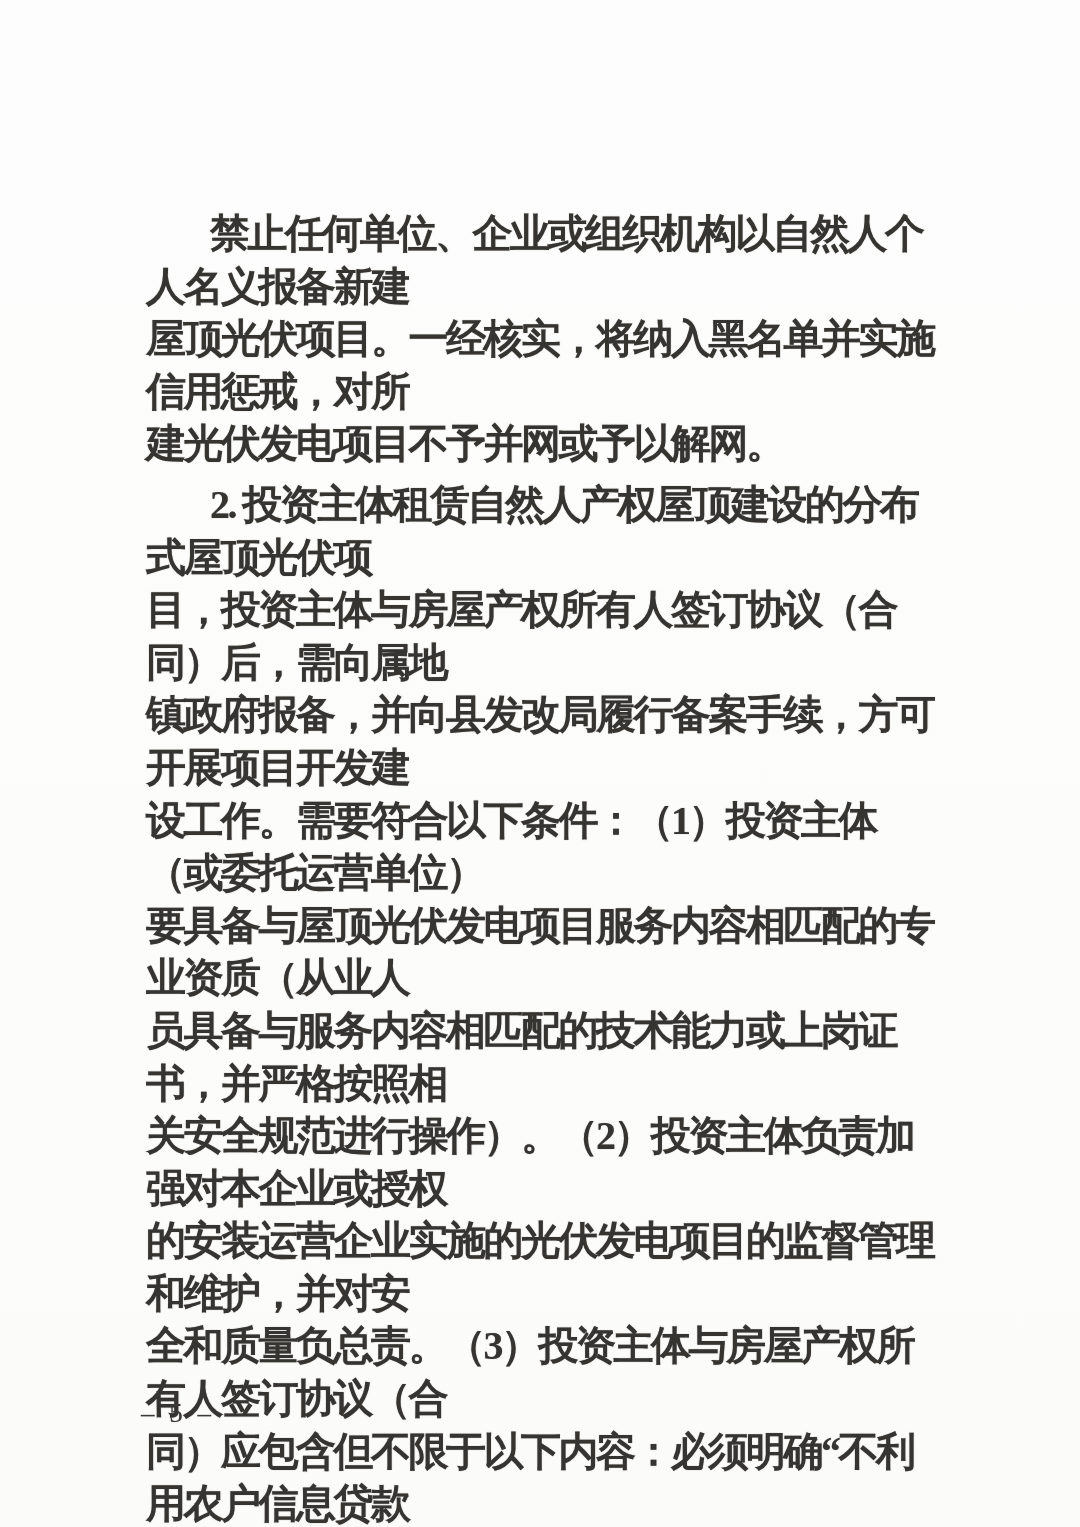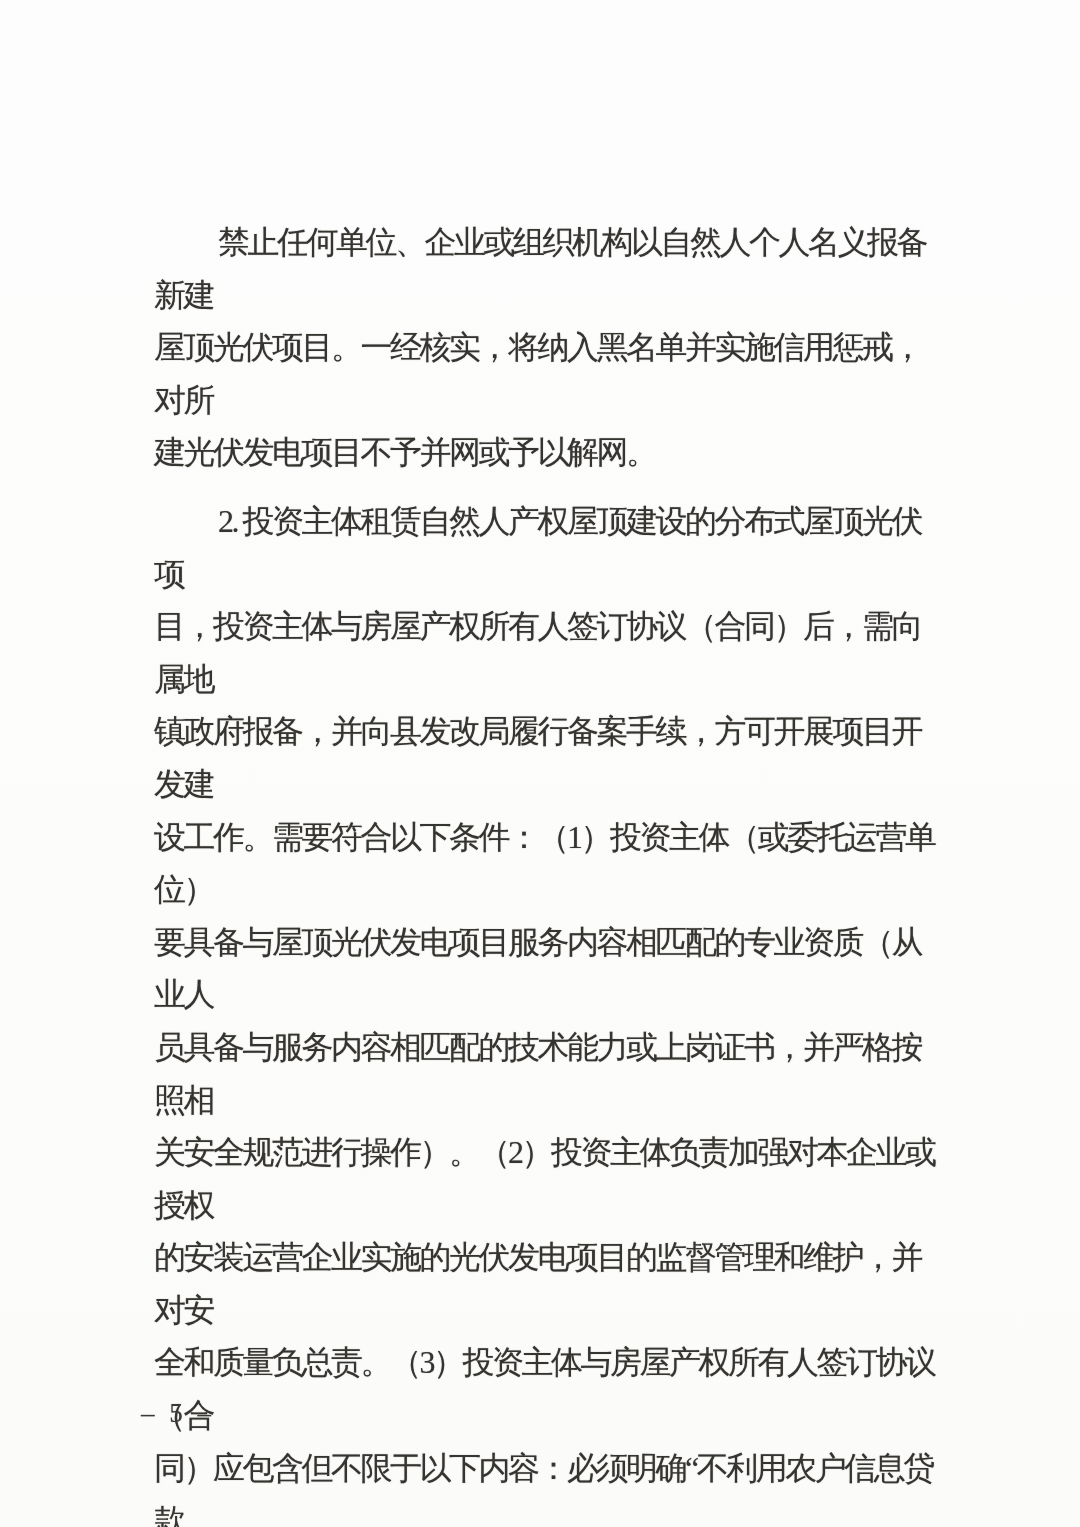--- a/index.html
+++ b/index.html
@@ -16,28 +16,28 @@
     overflow: hidden;
     font-family: "Liberation Serif", "DejaVu Serif", serif;
   }
   .text-block {
     position: absolute;
     left: 138px;
     top: 200px;
     width: 818px;
   }
   .para {
-    margin: 16px;
+    margin: 8px;
     padding: 0;
-    font-size: 32px;
+    font-size: 40px;
     line-height: 52.6px;
     letter-spacing: -2.5px;
     white-space: pre-line;       
     text-indent: 64px;           
-    font-weight: normal;
+    font-weight: bold;
     color: #363431;
     text-shadow: 0 0 1.1px rgba(70, 66, 62, 0.55); 
     text-align: left;
   }
   .page-number {
     position: absolute;
     left: 141px;
     top: 1398px;
     font-size: 27px;
     letter-spacing: 4px;

